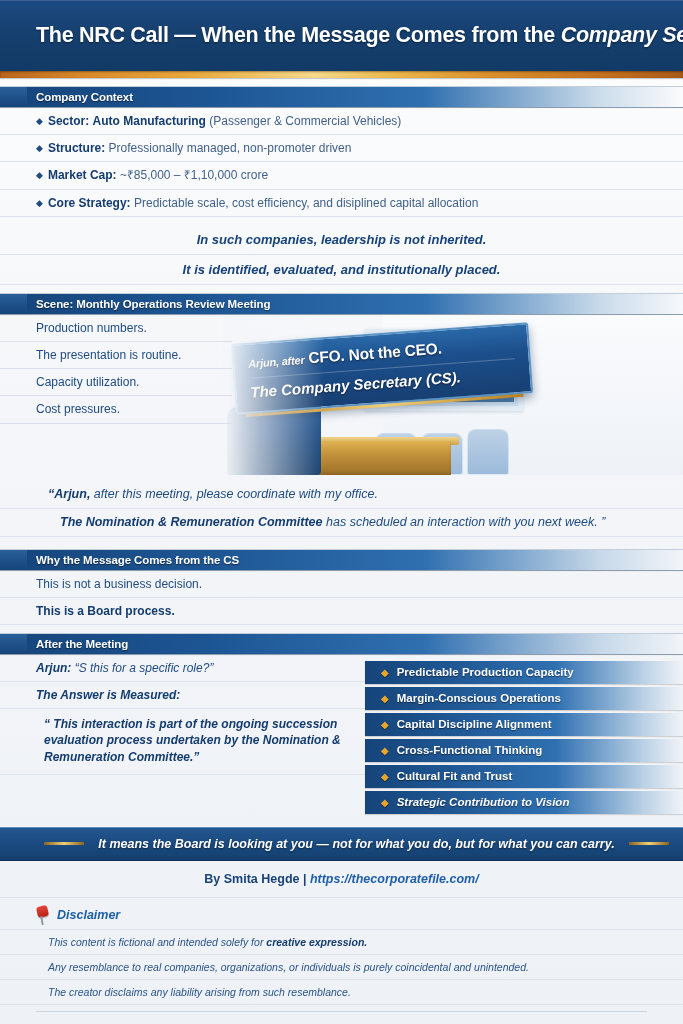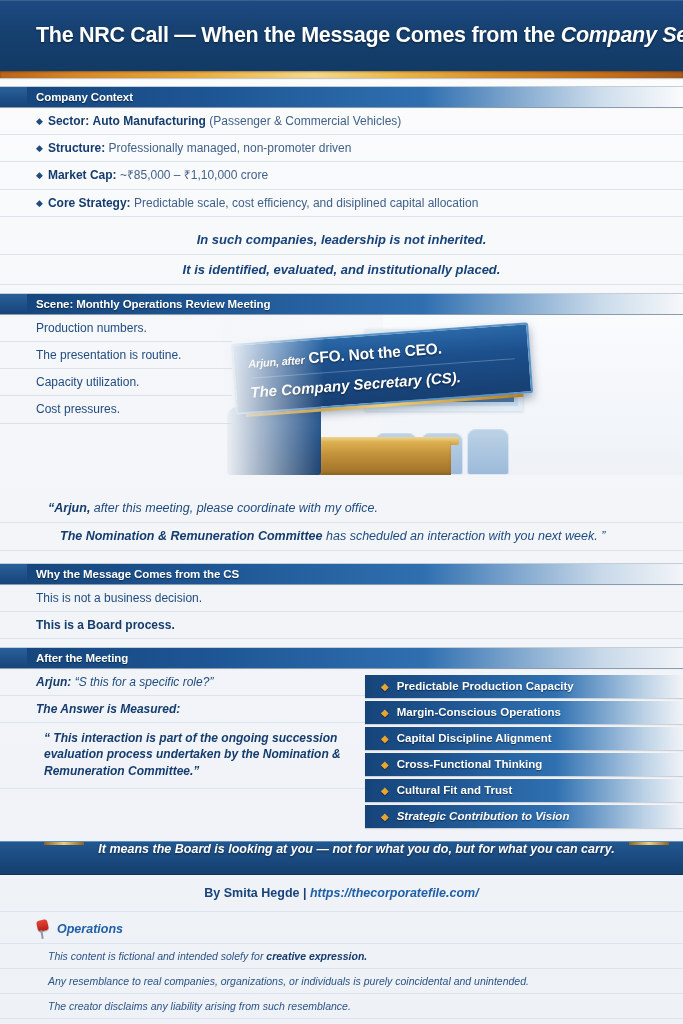--- a/index.html
+++ b/index.html
@@ -143,41 +143,41 @@
     content:"";position:absolute;left:8px;right:8px;bottom:-5px;height:3px;
     background:linear-gradient(90deg,#a8771f,#f0cf77,#b57f23);
   }
   .bl1{font-size:15.5px;font-weight:bold;color:#fff;letter-spacing:-0.2px;
      text-shadow:0 1px 2px rgba(0,0,0,.55);white-space:nowrap;}
   .bl1 .sm{font-size:11px;font-style:italic;font-weight:bold;}
   .bsep{height:1px;background:rgba(255,255,255,.25);margin:6px 2px 5px;}
   .bl2{font-size:15px;font-weight:bold;font-style:italic;color:#fff;
      text-shadow:0 1px 2px rgba(0,0,0,.55);white-space:nowrap;}
   
-  .quote{padding:20px 0 4px;}
+  .quote{padding:6px 0 4px;}
   .quote .row{border-bottom:1px solid #dde3ec;font-style:italic;font-size:12.5px;}
   .quote .q1{padding-left:48px;}
   .quote .q2{padding-left:60px;}
   
   .two{position:relative;display:flex;align-items:flex-start;}
   .col-l{width:365px;flex:0 0 365px;}
   .col-r{flex:1;padding-top:6px;}
   .pill{
     position:relative;margin:0 0 3px 0;height:23px;display:flex;align-items:center;
     background:linear-gradient(90deg,#15447a 0%,#1f5692 26%,#2f70b1 60%,rgba(125,170,210,.45) 88%,rgba(238,242,247,0) 100%);
     box-shadow:0 1px 1px rgba(0,0,0,.14);
   }
   .pill .dm{color:#e9a52c;font-size:10px;margin:0 8px 0 16px;text-shadow:0 1px 1px rgba(0,0,0,.4);}
   .pill span.t{font-size:11.5px;font-weight:bold;color:#fff;text-shadow:0 1px 1px rgba(0,0,0,.5);}
   .pill.last span.t{font-style:italic;}
   
   .closing{
     position:relative;margin-top:10px;height:32px;
     background:linear-gradient(180deg,#23578f 0%,#1a4a80 50%,#14406f 100%);
-    display:flex;align-items:flex-start;justify-content:center;
+    display:flex;align-items:center;justify-content:center;
     border-top:1px solid #5f8fbd;border-bottom:1px solid #0e3259;padding-left:30px;
   }
   .closing .dash{width:78px;height:3px;
      background:linear-gradient(90deg,#8a6320,#f0cf77,#8a6320);margin:0 14px;}
   .closing .txt{font-size:12.5px;font-style:italic;font-weight:bold;color:#fff;
      text-shadow:0 1px 2px rgba(0,0,0,.5);white-space:nowrap;}
   .byline{
     text-align:center;padding:11px 0 11px;
     font-size:12.5px;font-weight:bold;color:#17437a;
     border-bottom:1px solid #dde3ec;
@@ -355,21 +355,21 @@
   </div>
 
   <div class="byline"><span>By Smita Hegde | </span><span class="url">https://thecorporatefile.com/</span></div>
 
   <div class="disc">
     <div class="dh">
       <div class="pin">
         <div class="head"></div>
         <div class="needle"></div>
       </div>
-      <span class="dht">Operations</span>
+      <span class="dht">Disclaimer</span>
     </div>
     <div class="drow"><span>This content is fictional and intended solefy for </span><span class="b">creative expression.</span></div>
     <div class="drow">Any resemblance to real companies, organizations, or individuals is purely coincidental and unintended.</div>
     <div class="drow">The creator  disclaims any liability arising from such resemblance.</div>
     <div class="lastline"></div>
   </div>
 
 </div>
 
 </body></html>

